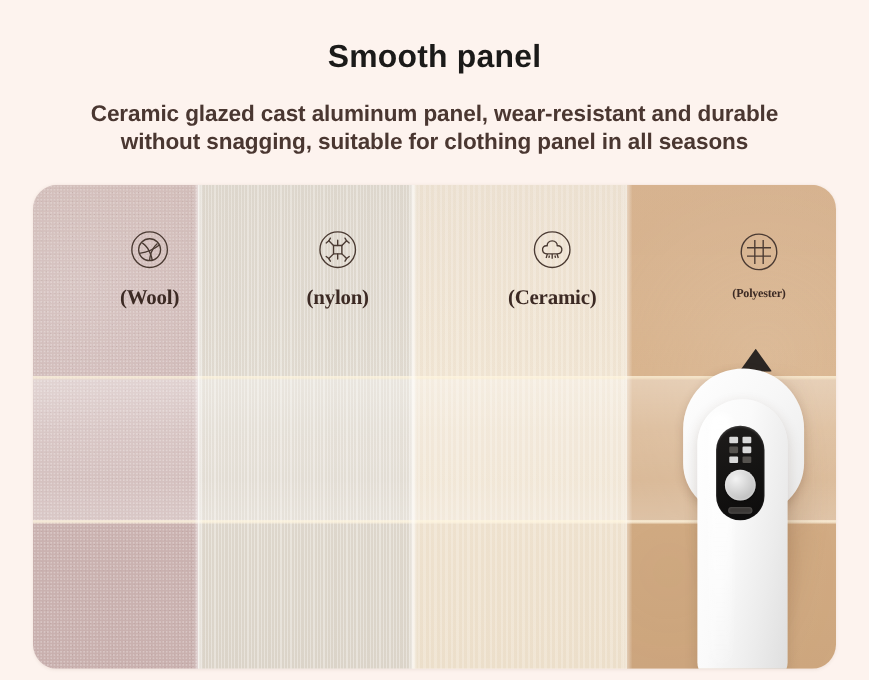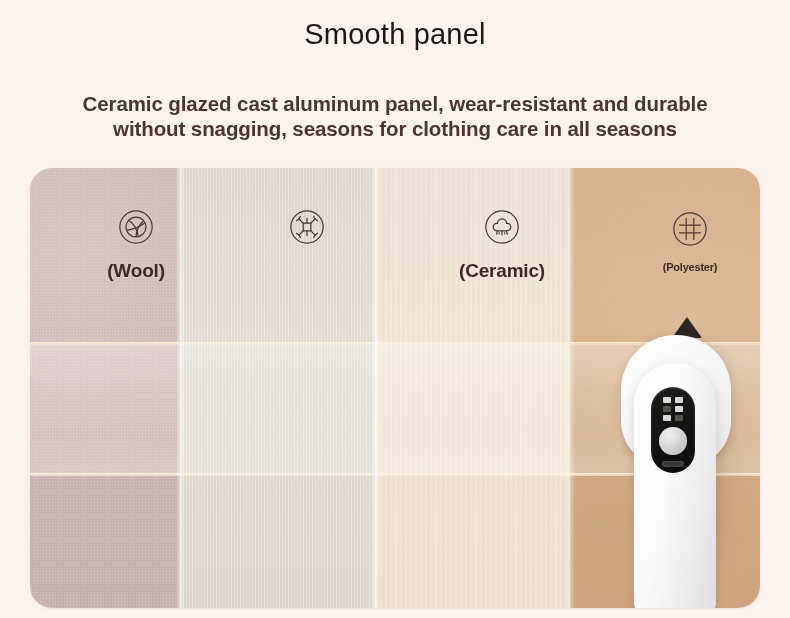--- a/index.html
+++ b/index.html
@@ -7,23 +7,23 @@
     width:790px;height:618px;
     background:#fdf3ee;
     font-family:"Liberation Sans", sans-serif;
     overflow:hidden;
     position:relative;
   }
   .page{position:relative;width:790px;height:618px;overflow:hidden;}
 
   
   .title{
-    position:absolute;top:18px;left:0;width:790px;
+    position:absolute;top:36px;left:0;width:790px;
     text-align:center;
-    font-size:29px;font-weight:normal;
+    font-size:29px;font-weight:bold;
     color:#1b1a19;
     letter-spacing:.2px;
   }
   .subtitle{
     position:absolute;top:91px;left:0;width:790px;
     text-align:center;
     font-size:20.5px;font-weight:bold;
     line-height:25px;
     color:#4a3731;
     letter-spacing:-.1px;
@@ -105,20 +105,21 @@
   }
   .fold.line1{top:174px;height:3px;background:linear-gradient(180deg,rgba(255,246,224,.95),rgba(255,240,205,.30));}
   .fold.line2{top:305px;height:3px;background:linear-gradient(180deg,rgba(255,246,224,.95),rgba(255,238,200,.28));}
   .fold.shade-top{top:0;height:176px;background:linear-gradient(180deg,rgba(120,90,70,.05),rgba(120,90,70,0));}
 
   
   .label{
     position:absolute;
     text-align:center;
     width:160px;
+    font-family:Liberation Serif, serif;
   }
   .label .ico{
     display:block;margin:0 auto 14px auto;
     width:38px;height:38px;
   }
   .label .ico svg{display:block;width:38px;height:38px;}
   .label .cap{
     display:block;
     font-size:19px;font-weight:bold;
     color:#3c2a24;
@@ -191,21 +192,21 @@
 </style>
 </head>
 <body>
 
 <div class="page">
 
   <div class="title">Smooth panel</div>
 
   <div class="subtitle">
     <span>Ceramic glazed cast aluminum panel, wear-resistant and durable</span>
-    <span>without snagging, seasons for clothing care in all seasons</span>
+    <span>without snagging, suitable for clothing panel in all seasons</span>
   </div>
 
   <div class="panel">
 
     <div class="strips">
       <div class="strip wool">
         <div class="tex-speckle"></div>
       </div>
       <div class="strip nylon">
         <div class="tex-weave"></div>
@@ -246,20 +247,21 @@
           <circle cx="20" cy="20" r="17"></circle>
           <path d="M16 16 H24 V24 H16 Z"></path>
           <path d="M16 16 L11.5 11.5 M24 16 L28.5 11.5 M16 24 L11.5 28.5 M24 24 L28.5 28.5"></path>
           <path d="M20 16 V11 M20 24 V29"></path>
           <path d="M11.5 11.5 L9 13.5 M11.5 11.5 L13 9"></path>
           <path d="M28.5 11.5 L31 13.5 M28.5 11.5 L27 9"></path>
           <path d="M11.5 28.5 L9 26.5 M11.5 28.5 L13 31"></path>
           <path d="M28.5 28.5 L31 26.5 M28.5 28.5 L27 31"></path>
         </svg>
       </span>
+      <span class="cap">(nylon)</span>
     </div>
 
     <div class="label cotton">
       <span class="ico">
         <svg viewBox="0 0 40 40" fill="none" stroke="#4a3a32" stroke-width="1.3" stroke-linejoin="round">
           <circle cx="20" cy="20" r="17"></circle>
           <path d="M20 11.5 C23.2 11.5 25 13.8 24.8 16.3 C27.6 15.8 29.6 17.8 29.2 20.4 C28.9 22.6 27 24 24.6 24 H15.4 C13 24 11.1 22.6 10.8 20.4 C10.4 17.8 12.4 15.8 15.2 16.3 C15 13.8 16.8 11.5 20 11.5 Z"></path>
           <path d="M15.4 24 L14.2 28 M20 24 L20 28.6 M24.6 24 L25.8 28"></path>
           <path d="M17.4 25.6 L16.8 27.8 M22.6 25.6 L23.2 27.8"></path>
         </svg>

